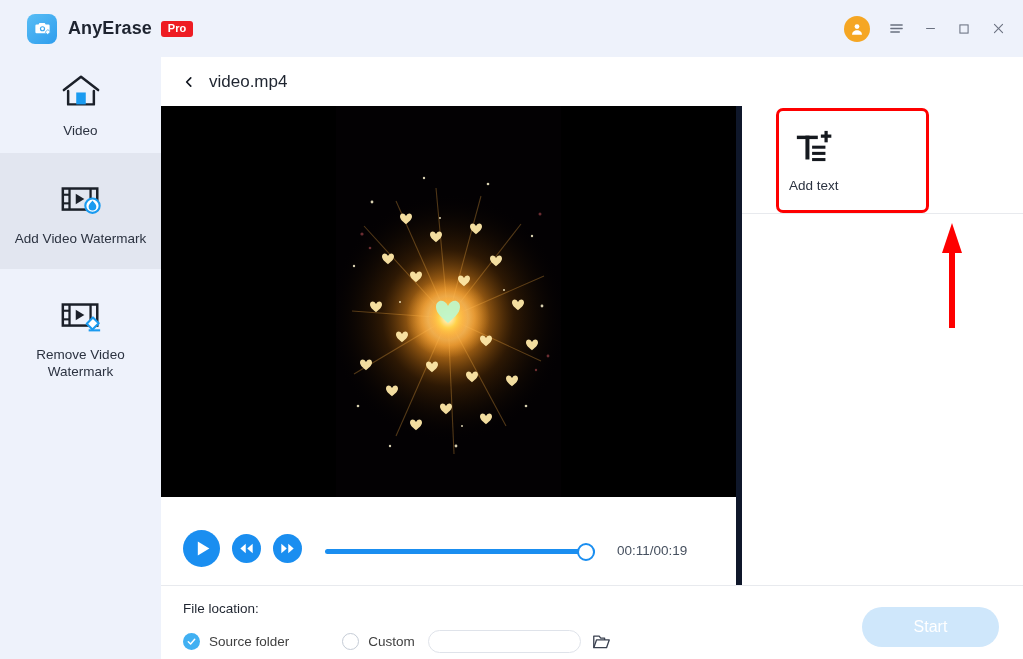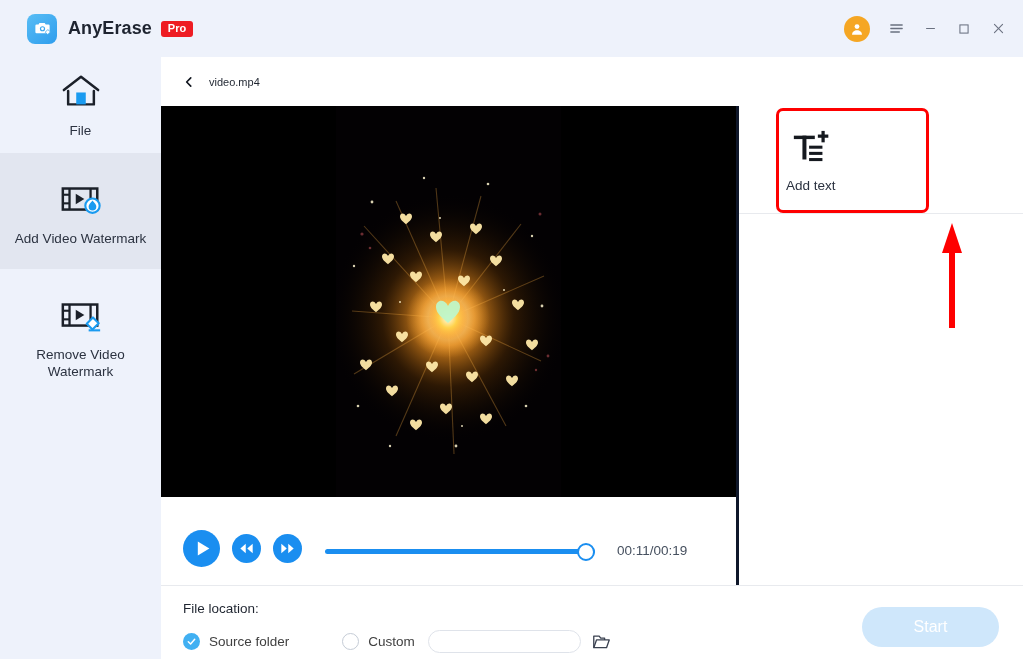--- a/index.html
+++ b/index.html
@@ -72,21 +72,21 @@
 
   
   .main {
     position: absolute; left: 161px; top: 57px;
     width: 862px; height: 602px; background: #ffffff;
   }
   .crumb {
     height: 49px; display: flex; align-items: center; padding-left: 17px;
   }
   .crumb-back { width: 22px; height: 22px; display:flex; align-items:center; justify-content:center; cursor:pointer; }
-  .crumb-title { margin-left: 9px; font-size: 11px; color: #1f2530; }
+  .crumb-title { margin-left: 9px; font-size: 17px; color: #1f2530; }
 
   .stage { position: absolute; left: 0; top: 49px; width: 862px; height: 553px; }
 
   .video-col {
     position: absolute; left: 0; top: 0; width: 575px; height: 553px;
   }
   .video-box {
     position: absolute; left: 0; top: 0; width: 575px; height: 391px;
     background: #000; overflow: hidden;
   }
@@ -112,21 +112,21 @@
     width: 18px; height: 18px; border-radius: 50%;
     background: #fff; border: 2px solid #1a8ef0;
   }
   .time { margin-left: 22px; font-size: 13.5px; color: #46505f; }
 
   .divider-h { position: absolute; left: 0; top: 498px; width: 575px; height: 1px; background: #e8eaee; }
 
   
   .tools {
     position: absolute; left: 575px; top: 0; width: 287px; height: 553px;
-    border-left: 3px solid #0f172a;
+    border-left: 6px solid #0f172a;
   }
   .tool-row { display: flex; height: 108px; border-bottom: 1px solid #e8eaee; }
   .tool {
     width: 143.5px; display: flex; flex-direction: column;
     align-items: center; justify-content: center; cursor: pointer; position: relative;
   }
   .tool + .tool { border-left: 1px solid #e8eaee; }
   .tool-ico { height: 44px; display:flex; align-items:center; justify-content:center; }
   .tool-label { margin-top: 7px; font-size: 13.5px; color: #2b3240; }
   .hl-box {
@@ -226,21 +226,21 @@
   <div class="sidebar">
 
     <div class="side-item" style="padding-top:14px;">
       <div class="side-ico">
         <svg width="42" height="40" viewBox="0 0 44 42">
           <path d="M4 19 L22 5 L40 19" fill="none" stroke="#1b2029" stroke-width="2.6" stroke-linecap="round" stroke-linejoin="round"></path>
           <path d="M8.5 20 V34 H35.5 V20" fill="none" stroke="#1b2029" stroke-width="2.6" stroke-linecap="round" stroke-linejoin="round"></path>
           <rect x="17" y="21.5" width="10" height="12.5" fill="#1a9bf0"></rect>
         </svg>
       </div>
-      <div class="side-label">File</div>
+      <div class="side-label">Video</div>
     </div>
 
     <div class="side-item selected" style="padding-top:26px;padding-bottom:22px;">
       <div class="side-ico">
         <svg width="44" height="40" viewBox="0 0 46 40">
           <rect x="4" y="8" width="36" height="22" fill="none" stroke="#1b2029" stroke-width="2.6"></rect>
           <line x1="11" y1="8" x2="11" y2="30" stroke="#1b2029" stroke-width="2.4"></line>
           <line x1="33" y1="8" x2="33" y2="30" stroke="#1b2029" stroke-width="2.4"></line>
           <line x1="4" y1="14.5" x2="11" y2="14.5" stroke="#1b2029" stroke-width="2.2"></line>
           <line x1="4" y1="23.5" x2="11" y2="23.5" stroke="#1b2029" stroke-width="2.2"></line>

